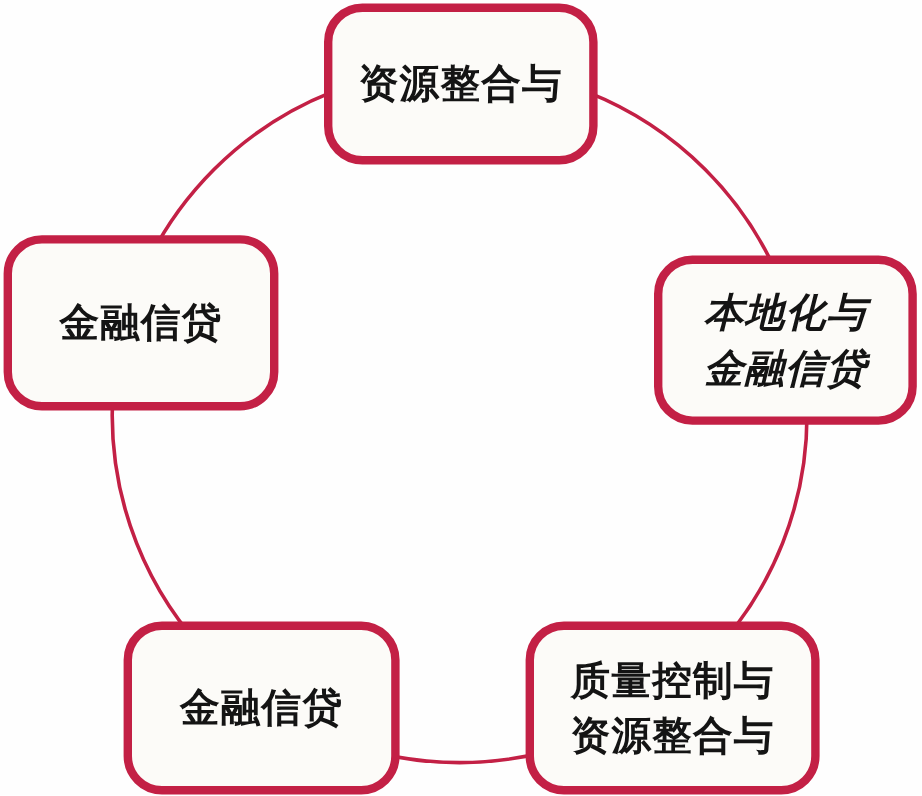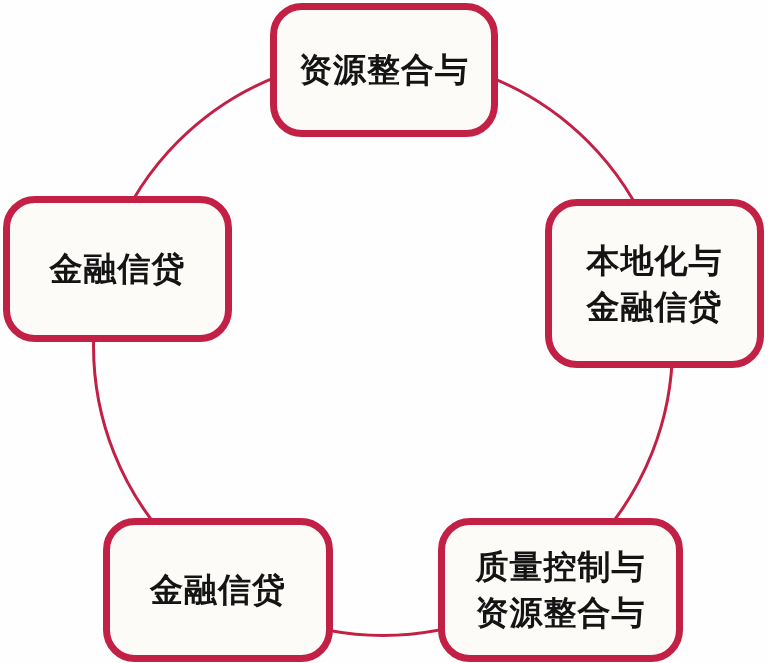--- a/index.html
+++ b/index.html
@@ -33,21 +33,21 @@
     border: 7px solid var(--accent, #C32045);
     border-radius: 32px;
     color: var(--text, #141414);
     font-weight: bold;
     font-size: 33px;
     line-height: 46px;
     text-align: center;
     letter-spacing: 1px;
   }
   .node--top   { left: 270px; top: 3px;   width: 228px; height: 134px; }
-  .node--right { left: 545px; top: 199px; width: 219px; height: 169px; }
+  .node--right { left: 545px; top: 213px; width: 219px; height: 141px; font-style: italic; }
   .node--left  { left: 3px;   top: 196px; width: 229px; height: 146px; }
   .node--bl    { left: 103px; top: 518px; width: 230px; height: 144px; align-items: center; }
   .node--br    { left: 438px; top: 518px; width: 245px; height: 144px; }
   .line { display: block; white-space: nowrap; }
 </style>
 </head>
 <body>
 
 <div class="stage" style="--accent: #C32045; --box-fill: #FCFBF8; --bg: #FEFEFE; --text: #141414;">
 

